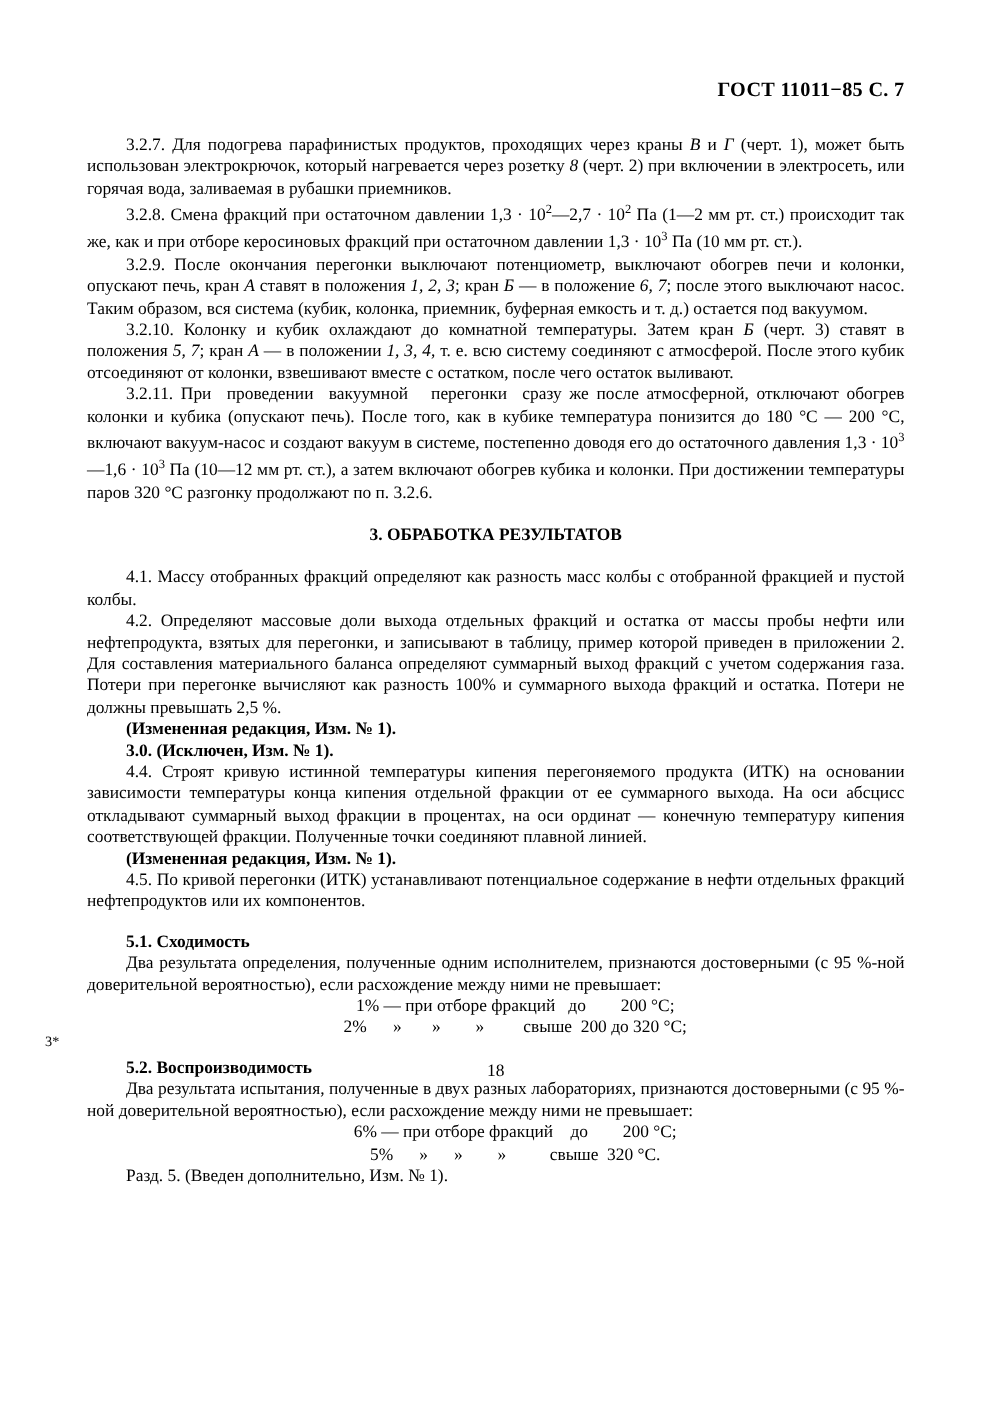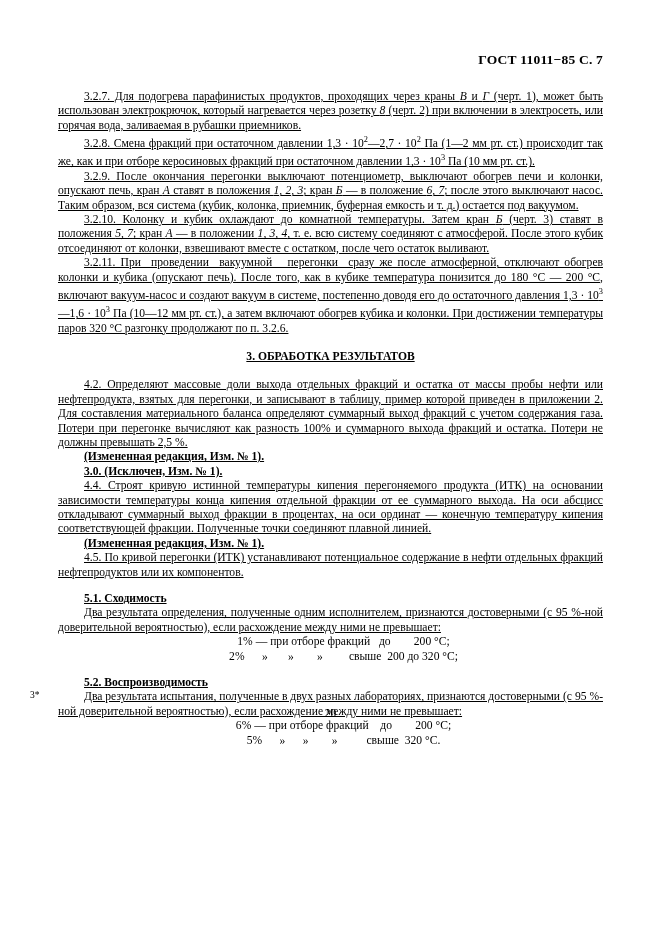--- a/index.html
+++ b/index.html
@@ -33,21 +33,20 @@
   .body-text {
     font-size: 11.6px;
     line-height: 14.4px;
     text-align: justify;
     text-justify: inter-word;
   }
   p {
     margin: 0;
     text-indent: 26px;
     text-align: justify;
-    text-decoration: underline;
   }
   .it { font-style: italic; }
   .b { font-weight: bold; }
   .center {
     text-align: center;
     text-indent: 0;
     font-weight: bold;
     font-size: 11.6px;
   }
   .sect-gap-top { margin-top: 14px; }
@@ -95,20 +94,21 @@
     <p>3.2.8. Смена фракций при остаточном давлении 1,3 · 10<sup>2</sup>—2,7 · 10<sup>2</sup> Па (1—2 мм рт. ст.) происходит так же, как и при отборе керосиновых фракций при остаточном давлении 1,3 · 10<sup>3</sup> Па (10 мм рт. ст.).</p>
 
     <p>3.2.9. После окончания перегонки выключают потенциометр, выключают обогрев печи и колонки, опускают печь, кран <span class="it">А</span> ставят в положения <span class="it">1, 2, 3</span>; кран <span class="it">Б</span> — в положение <span class="it">6, 7</span>; после этого выключают насос. Таким образом, вся система (кубик, колонка, приемник, буферная емкость и т. д.) остается под вакуумом.</p>
 
     <p>3.2.10. Колонку и кубик охлаждают до комнатной температуры. Затем кран <span class="it">Б</span> (черт. 3) ставят в положения <span class="it">5, 7</span>; кран <span class="it">А</span> — в положении <span class="it">1, 3, 4</span>, т. е. всю систему соединяют с атмосферой. После этого кубик отсоединяют от колонки, взвешивают вместе с остатком, после чего остаток выливают.</p>
 
     <p>3.2.11. При&nbsp;&nbsp;проведении&nbsp;&nbsp;вакуумной&nbsp;&nbsp;&nbsp;перегонки&nbsp;&nbsp;сразу же после атмосферной, отключают обогрев колонки и кубика (опускают печь). После того, как в кубике температура понизится до 180 °С — 200 °С, включают вакуум-насос и создают вакуум в системе, постепенно доводя его до остаточного давления 1,3 · 10<sup>3</sup>—1,6 · 10<sup>3</sup> Па (10—12 мм рт. ст.), а затем включают обогрев кубика и колонки. При достижении температуры паров 320 °С разгонку продолжают по п. 3.2.6.</p>
 
     <p class="center sect-gap-top sect-gap-bottom">3. ОБРАБОТКА РЕЗУЛЬТАТОВ</p>
 
+    <p>4.1. Массу отобранных фракций определяют как разность масс колбы с отобранной фракцией и пустой колбы.</p>
 
     <p>4.2. Определяют массовые доли выхода отдельных фракций и остатка от массы пробы нефти или нефтепродукта, взятых для перегонки, и записывают в таблицу, пример которой приведен в приложении 2. Для составления материального баланса определяют суммарный выход фракций с учетом содержания газа. Потери при перегонке вычисляют как разность 100% и суммарного выхода фракций и остатка. Потери не должны превышать 2,5 %.</p>
 
     <p class="b">(Измененная редакция, Изм. № 1).</p>
 
     <p class="b">3.0. (Исключен, Изм. № 1).</p>
 
     <p>4.4. Строят кривую истинной температуры кипения перегоняемого продукта (ИТК) на основании зависимости температуры конца кипения отдельной фракции от ее суммарного выхода. На оси абсцисс откладывают суммарный выход фракции в процентах, на оси ординат — конечную температуру кипения соответствующей фракции. Полученные точки соединяют плавной линией.</p>
 
     <p class="b">(Измененная редакция, Изм. № 1).</p>
@@ -127,19 +127,20 @@
 
     <p class="subhead">5.2. Воспроизводимость</p>
 
     <p>Два результата испытания, полученные в двух разных лабораториях, признаются достоверными (с 95 %-ной доверительной вероятностью), если расхождение между ними не превышает:</p>
 
     <div>
       <div class="list-line">6% — при отборе фракций    до        200 °С;</div>
       <div class="list-line">5%      »      »        »          свыше  320 °С.</div>
     </div>
 
+    <p>Разд. 5. (Введен дополнительно, Изм. № 1).</p>
 
   </div>
 
   <div class="footer-mark">3*</div>
-  <div class="footer-num">20</div>
+  <div class="footer-num">18</div>
 
 </div>
 
 </body></html>

